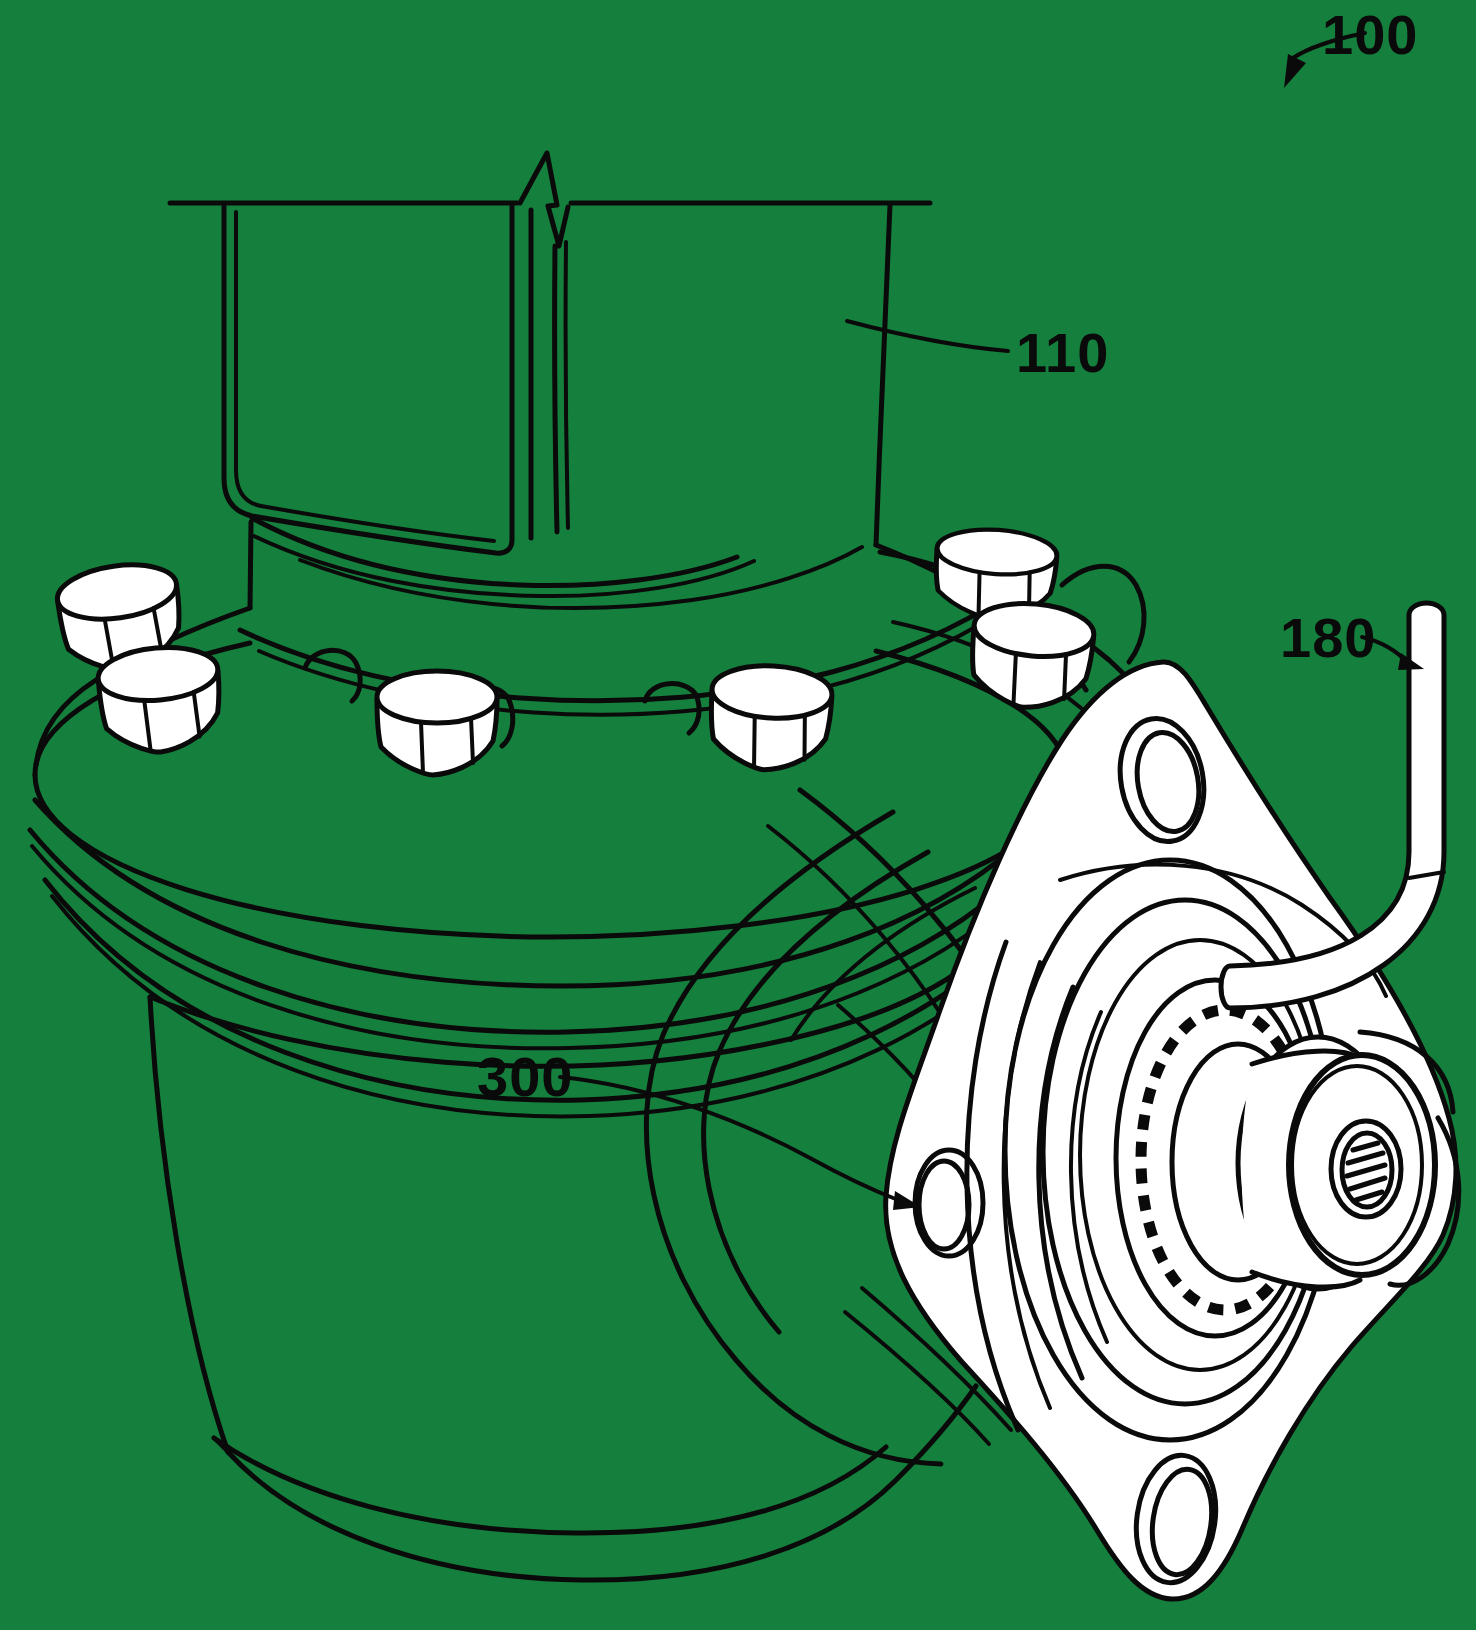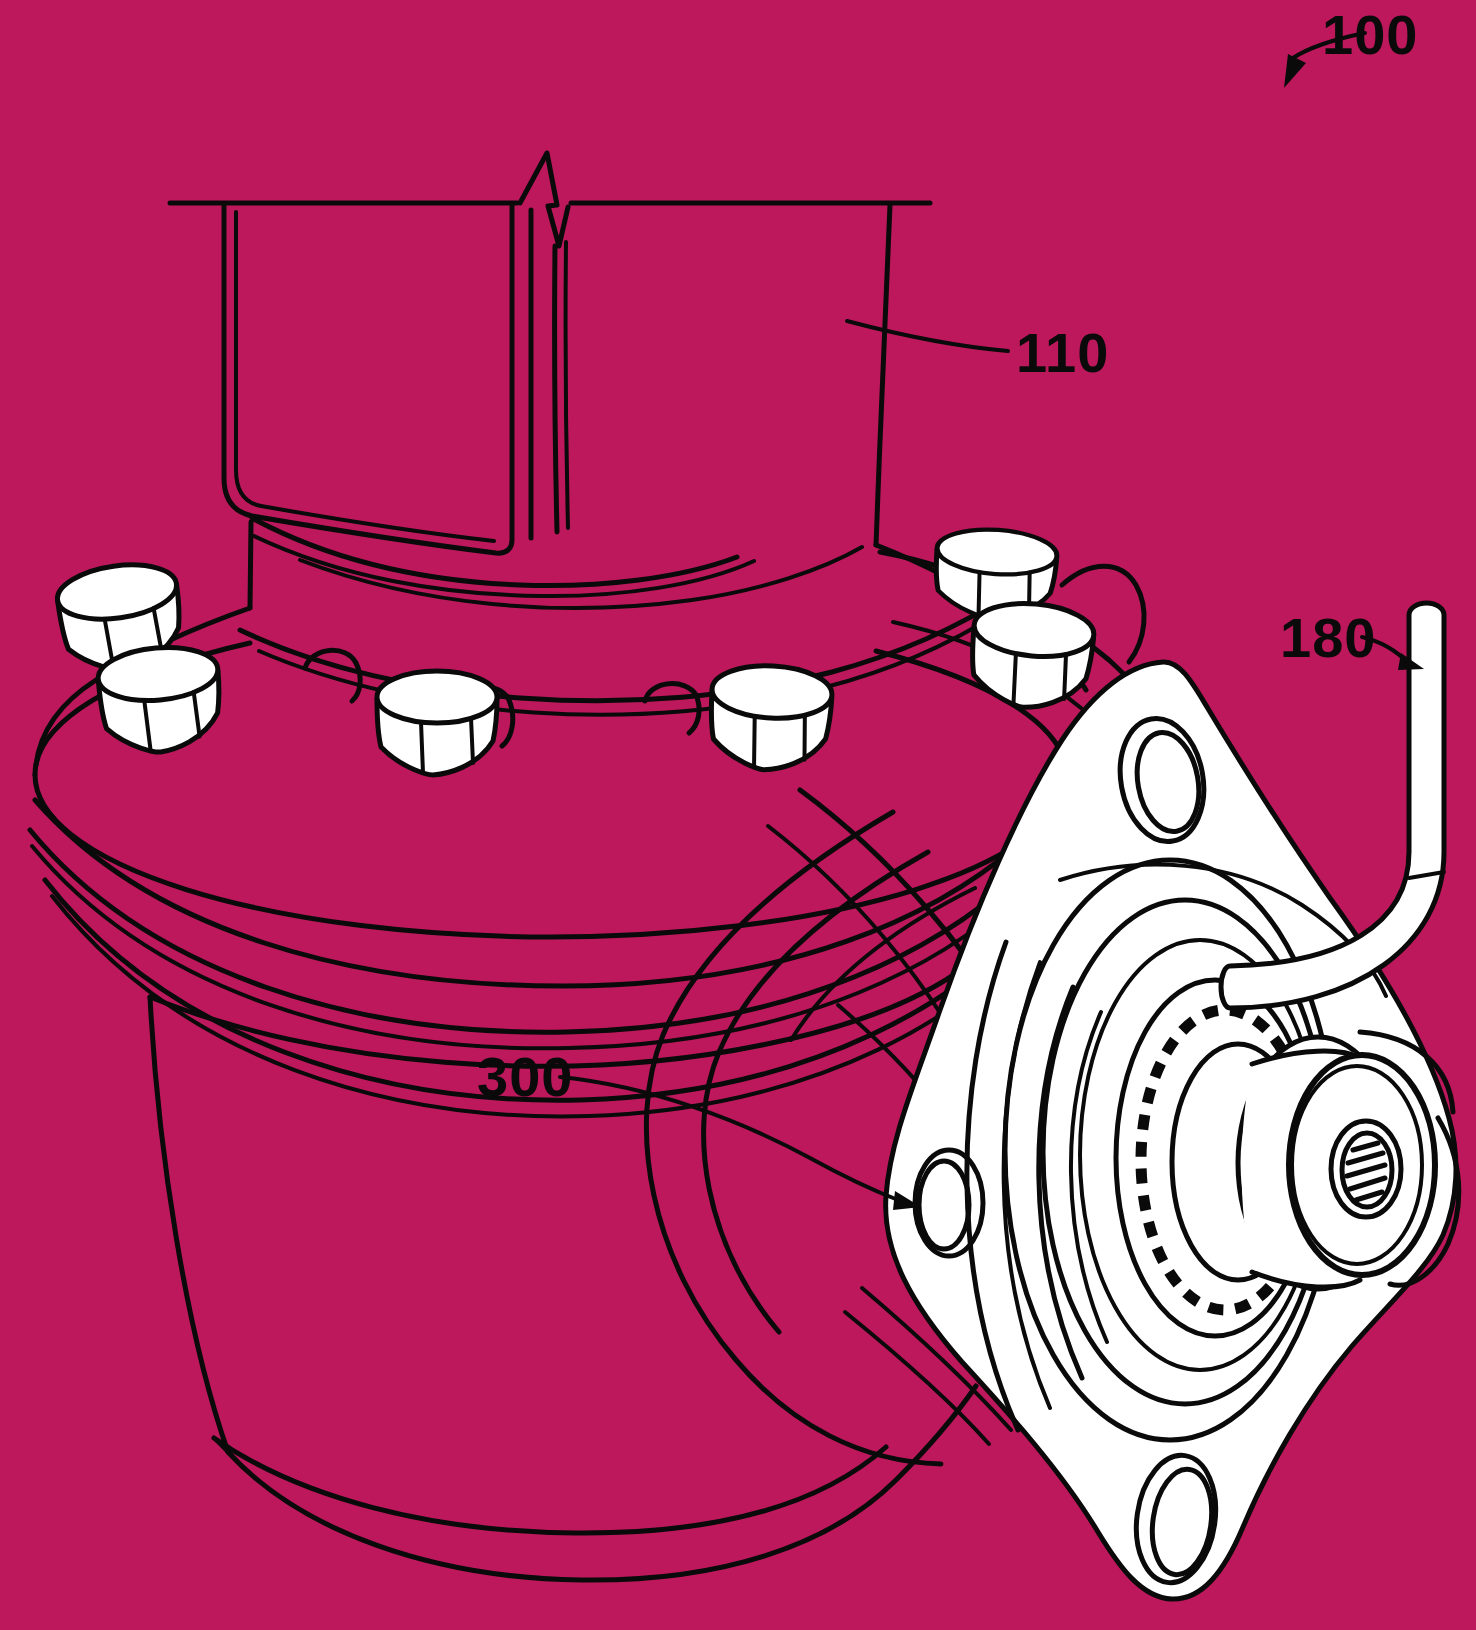--- a/index.html
+++ b/index.html
@@ -1,16 +1,16 @@
 <!DOCTYPE html>
 <html><head>
 <meta charset="utf-8">
 <style>
   html,body{margin:0;padding:0;background:#fff;}
-  #stage{position:relative;width:1476px;height:1630px;background:#be185d;overflow:hidden;}
+  #stage{position:relative;width:1476px;height:1630px;background:#15803d;overflow:hidden;}
   svg{position:absolute;left:0;top:0;}
   .ln{stroke:#0a0a0a;stroke-width:5;fill:none;stroke-linecap:round;stroke-linejoin:round;}
   .thin{stroke-width:4;}
   .thick{stroke-width:6;}
   .wfill{fill:#ffffff;}
   .solid{fill:#0a0a0a;stroke:none;}
   .teeth{stroke:#0a0a0a;stroke-width:11;fill:none;stroke-dasharray:15 12;}
   .ref-num{font-family:"Liberation Sans","DejaVu Sans",sans-serif;font-weight:700;font-size:56px;fill:#0a0a0a;letter-spacing:1px;}
 </style>
 </head>

